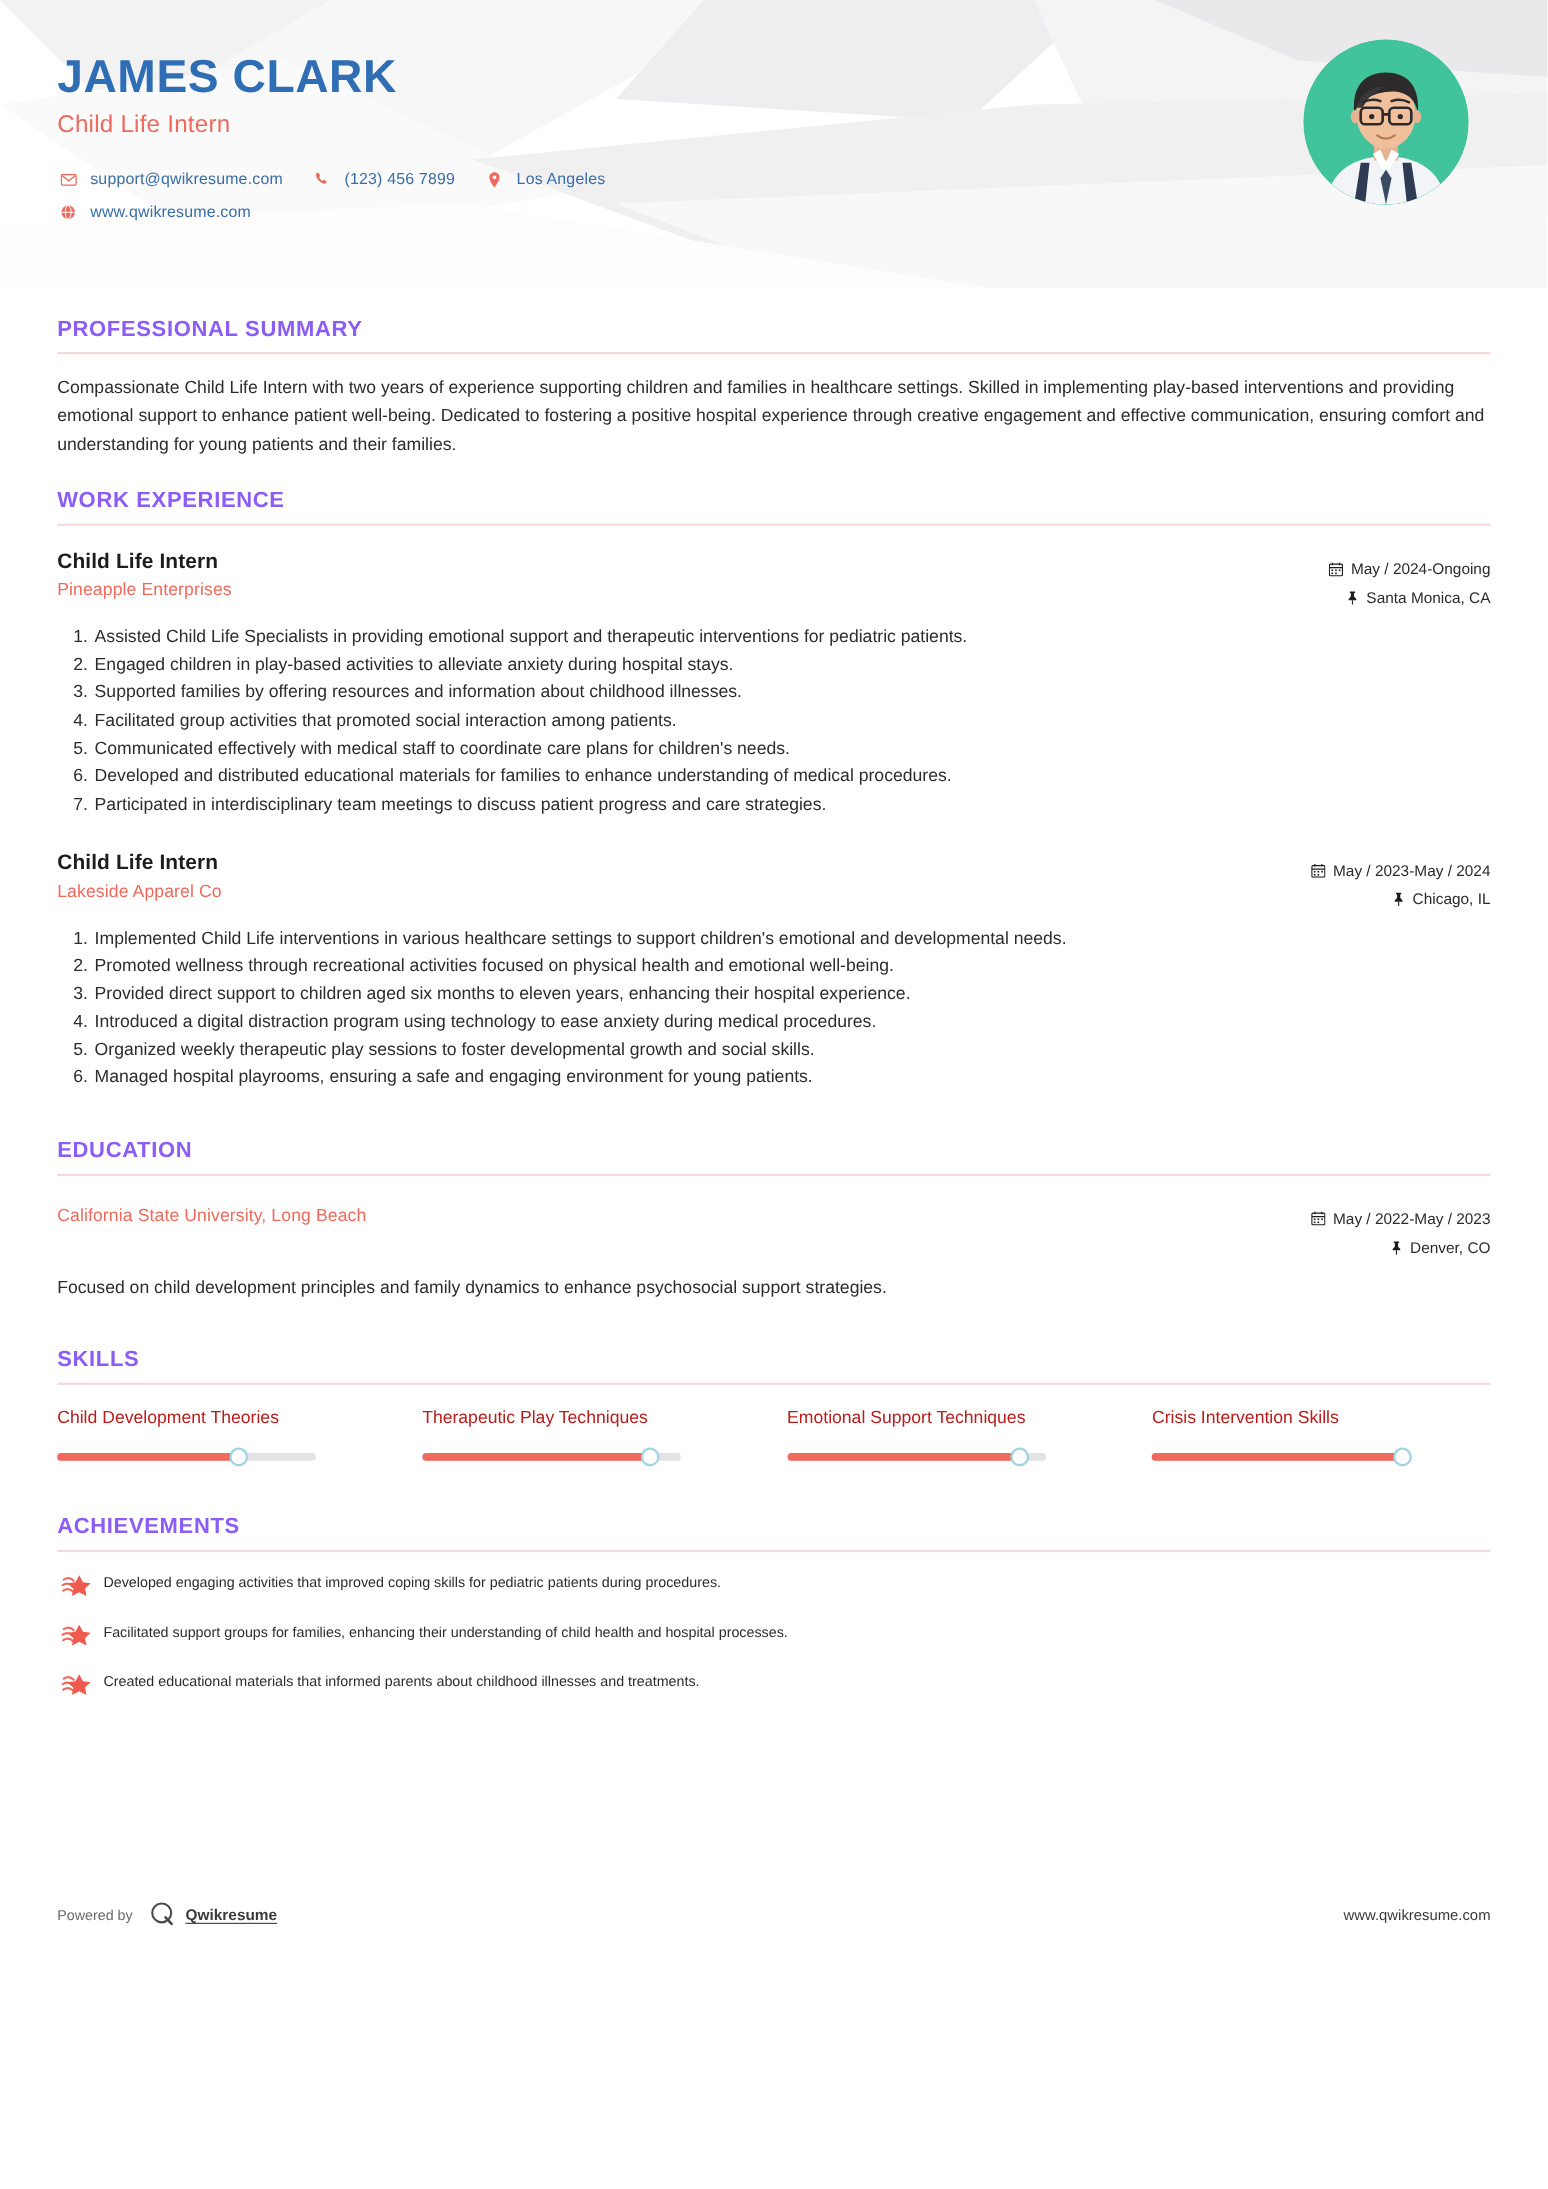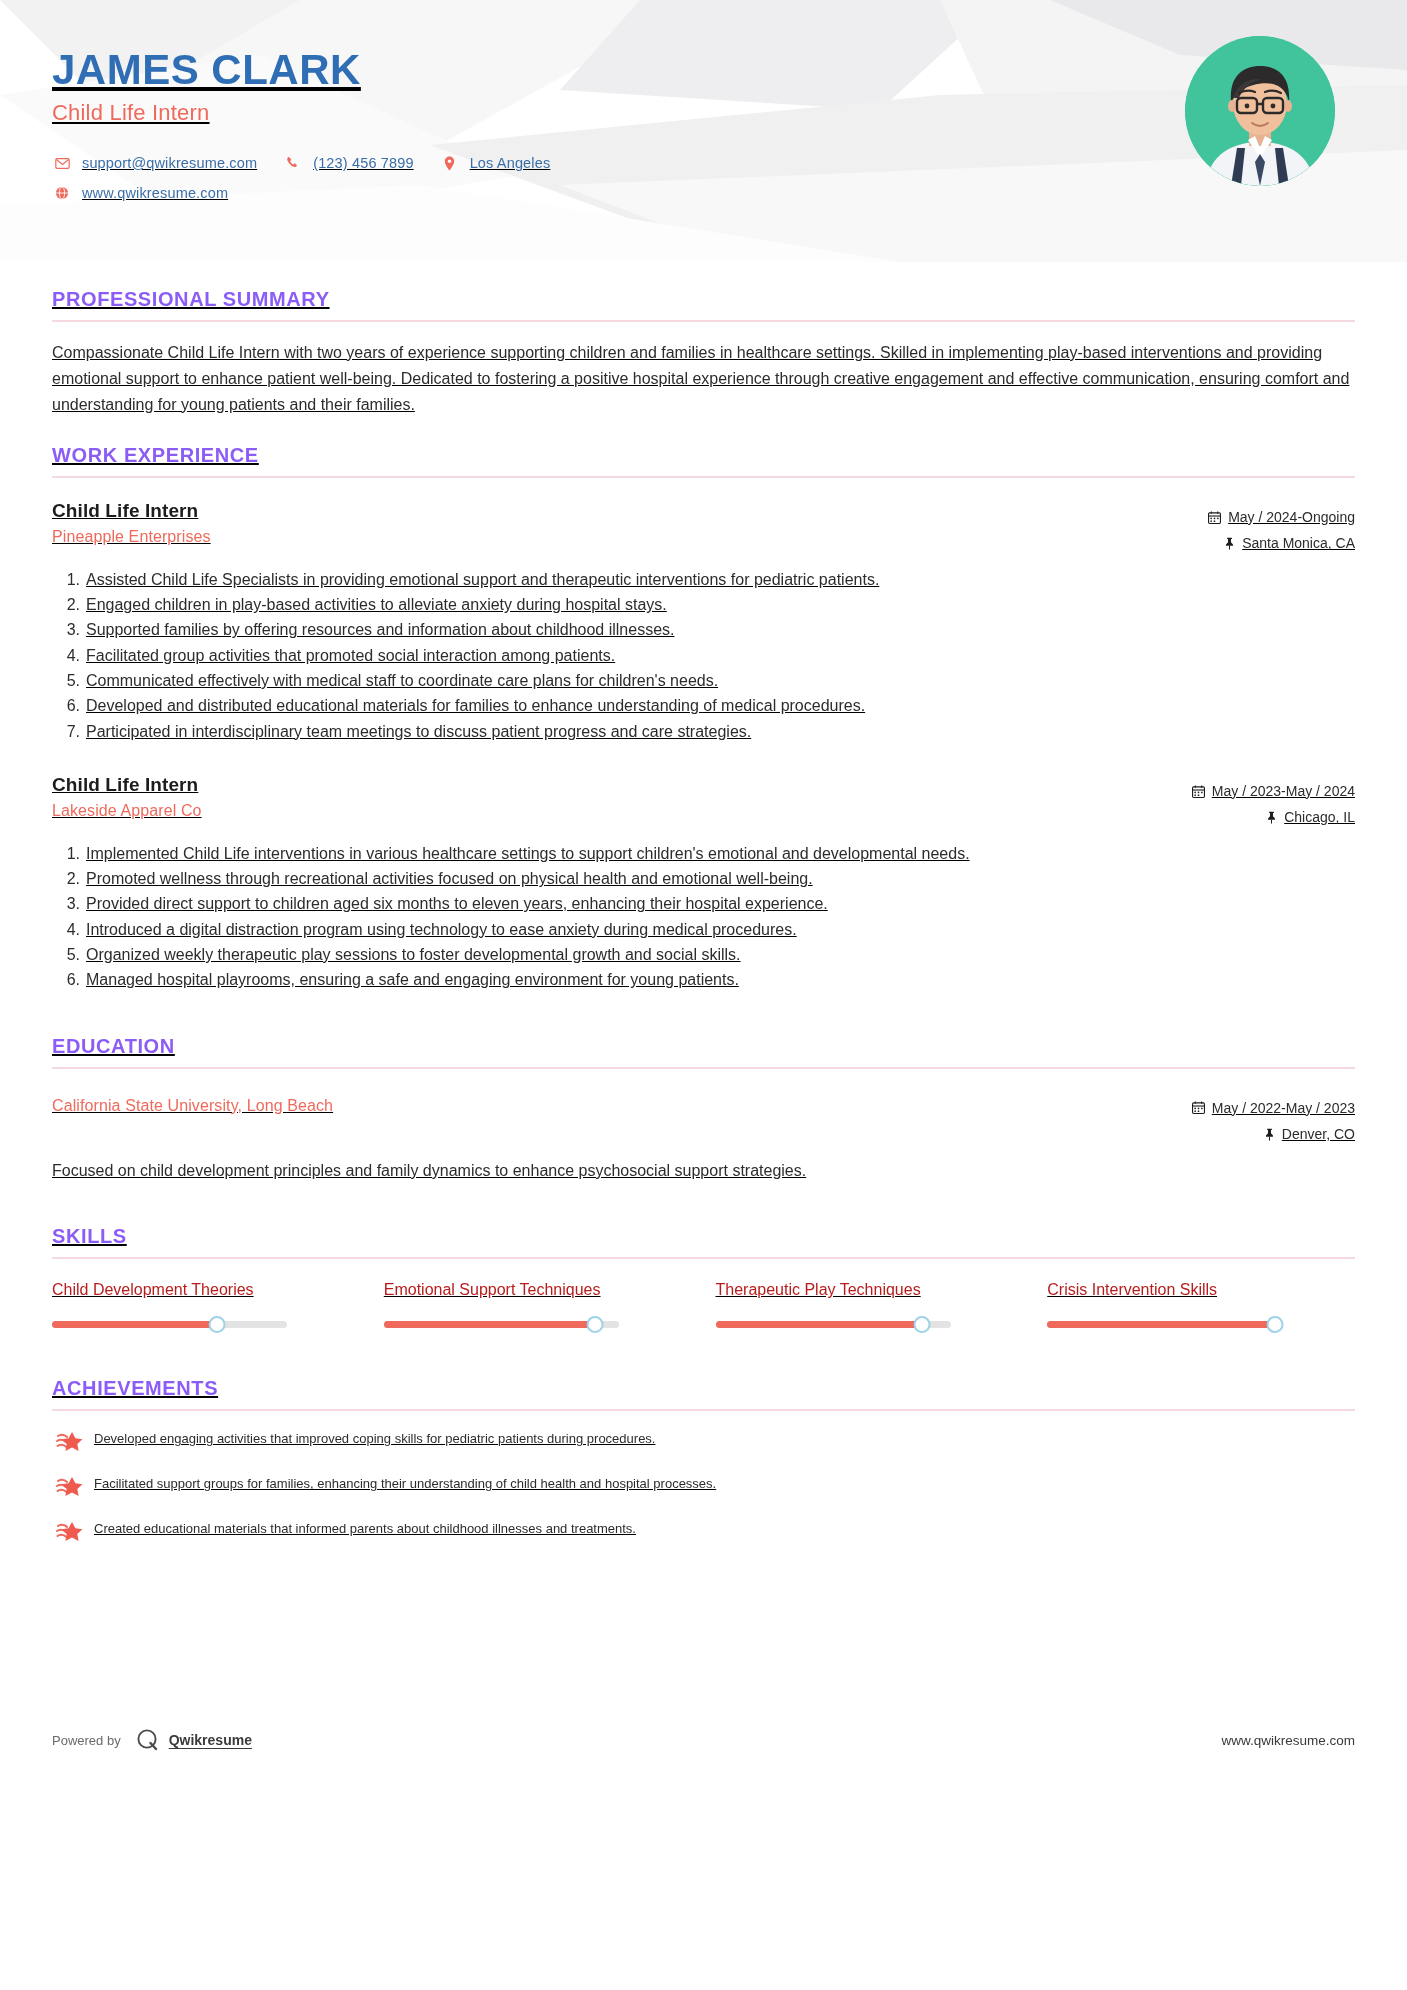--- a/index.html
+++ b/index.html
@@ -10,21 +10,20 @@
     background: #ffffff;
     font-family: "Liberation Sans", sans-serif;
   }
 
   .page {
     position: relative;
     width: 1407px;
     height: 1811px;
     background: #ffffff;
     overflow: hidden;
-    text-decoration: underline;
   }
 
   
   .header {
     position: relative;
     height: 262px;
     background: #ffffff;
     overflow: hidden;
   }
   .header-bg {
@@ -571,34 +570,34 @@
         <div class="skill">
           <div class="skill-name">Child Development Theories</div>
           <div class="skill-bar-wrap">
             <div class="skill-track"></div>
             <div class="skill-fill" style="width: 70%;"></div>
             <div class="skill-knob" style="left: 70%;"></div>
           </div>
         </div>
 
         <div class="skill">
+          <div class="skill-name">Therapeutic Play Techniques</div>
+          <div class="skill-bar-wrap">
+            <div class="skill-track"></div>
+            <div class="skill-fill" style="width: 88%;"></div>
+            <div class="skill-knob" style="left: 88%;"></div>
+          </div>
+        </div>
+
+        <div class="skill">
           <div class="skill-name">Emotional Support Techniques</div>
           <div class="skill-bar-wrap">
             <div class="skill-track"></div>
             <div class="skill-fill" style="width: 90%;"></div>
             <div class="skill-knob" style="left: 90%;"></div>
-          </div>
-        </div>
-
-        <div class="skill">
-          <div class="skill-name">Therapeutic Play Techniques</div>
-          <div class="skill-bar-wrap">
-            <div class="skill-track"></div>
-            <div class="skill-fill" style="width: 88%;"></div>
-            <div class="skill-knob" style="left: 88%;"></div>
           </div>
         </div>
 
         <div class="skill">
           <div class="skill-name">Crisis Intervention Skills</div>
           <div class="skill-bar-wrap">
             <div class="skill-track"></div>
             <div class="skill-fill" style="width: 97%;"></div>
             <div class="skill-knob" style="left: 97%;"></div>
           </div>

